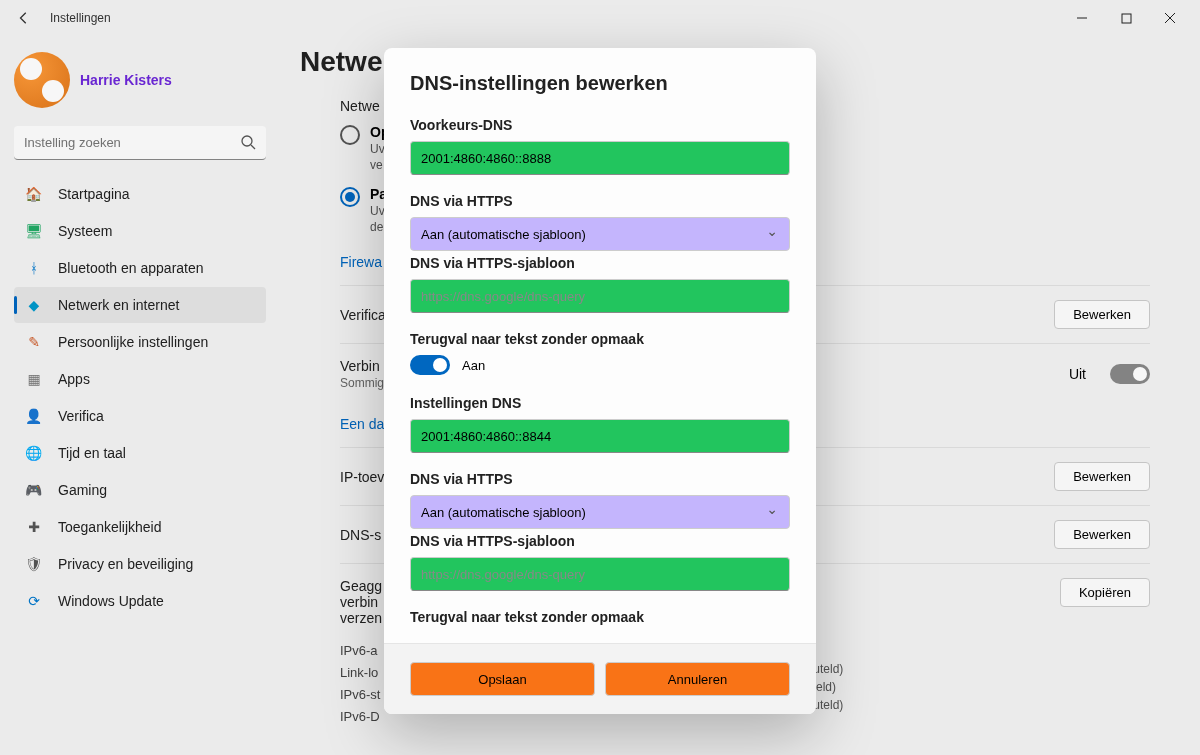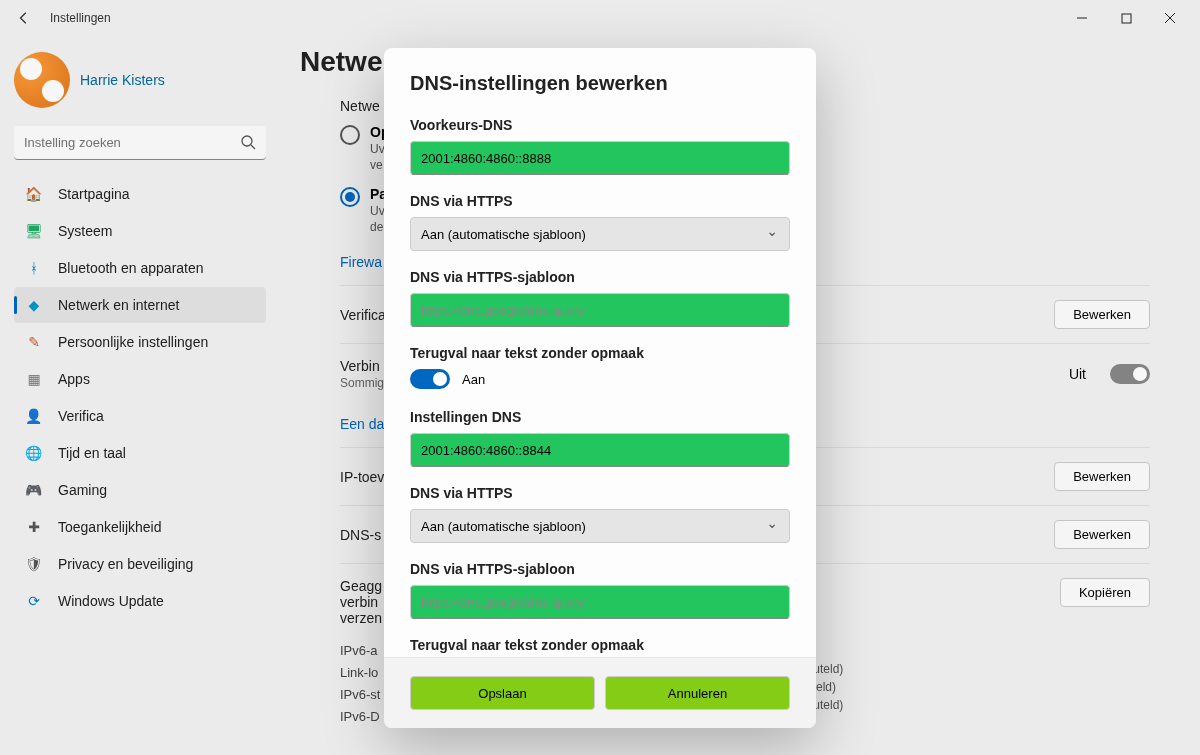--- a/index.html
+++ b/index.html
@@ -16,21 +16,21 @@
 .main { display: flex; height: calc(100% - 36px); }
 .sidebar { width: 280px; padding: 10px 14px; }
 .content { flex: 1; padding: 10px 40px 0 20px; overflow: hidden; }
 
 
 .user { display: flex; align-items: center; margin-bottom: 18px; margin-top: 6px; }
 .avatar { width: 56px; height: 56px; border-radius: 50%; background: radial-gradient(circle at 30% 30%, #ff9c3a, #e0761a); display: flex; align-items: center; justify-content: center; margin-right: 10px; position: relative; overflow: hidden; }
 .avatar::before, .avatar::after { content:""; position:absolute; background:#fff; border-radius:50%; }
 .avatar::before { width:22px; height:22px; top:6px; left:6px; }
 .avatar::after { width:22px; height:22px; bottom:6px; right:6px; }
-.user .name { font-size: 14px; font-weight: 400; color: #0369a1; }
+.user .name { font-size: 14px; font-weight: 700; color: #6d28d9; }
 
 
 .search { position: relative; margin-bottom: 16px; }
 .search input { width: 100%; height: 34px; border: none; border-bottom: 1px solid #888; background: #fdfdfd; border-radius: 4px; padding: 0 34px 0 10px; font-size: 13px; }
 .search .icon { position: absolute; right: 10px; top: 8px; color: #555; }
 
 
 .nav { list-style: none; }
 .nav li { display: flex; align-items: center; height: 36px; padding: 0 10px; border-radius: 4px; cursor: pointer; font-size: 14px; color: #222; margin-bottom: 1px; }
 .nav li.active { background: #e5e5e5; position: relative; }
@@ -74,30 +74,30 @@
 .overlay { position: absolute; inset: 0; background: rgba(0,0,0,0.03); display: flex; align-items: flex-start; justify-content: center; }
 
 
 .dialog { width: 432px; background: #fdfdfd; border-radius: 8px; box-shadow: 0 20px 60px rgba(0,0,0,0.25); margin-top: 48px; overflow: hidden; display: flex; flex-direction: column; max-height: 680px; }
 .dialog-body { padding: 24px 26px 10px 26px; overflow-y: auto; flex: 1; position: relative; }
 .dialog h2 { font-size: 20px; font-weight: 600; margin-bottom: 22px; color: #222; }
 .dialog .flabel { font-size: 14px; font-weight: 600; color: #222; margin-bottom: 8px; margin-top: 4px; }
 .dialog input[type=text] { width: 100%; height: 34px; border: 1px solid #ccc; border-bottom: 1px solid #888; border-radius: 4px; padding: 0 10px; font-size: 13px; margin-bottom: 14px; background: #22c55e; }
 .dialog input[type=text]::placeholder { color: #888; }
 .dialog .select { position: relative; }
-.dialog .select select { width: 100%; height: 34px; border: 1px solid #ccc; border-radius: 4px; padding: 0 10px; font-size: 13px; margin-bottom: 14px; background: #e5e5e5; appearance: none; }
+.dialog .select select { width: 100%; height: 34px; border: 1px solid #ccc; border-radius: 4px; padding: 0 10px; font-size: 13px; background: #c4b5fd; appearance: none; }
 .dialog .select::after { content:"⌄"; position:absolute; right:12px; top:6px; color:#555; pointer-events:none; font-size: 14px; }
 .dialog .toggle-row { display: flex; align-items: center; margin-bottom: 20px; margin-top: 2px; }
 .dialog .dtoggle { width: 40px; height: 20px; border-radius: 10px; background: #0067c0; position: relative; margin-right: 12px; cursor: pointer; }
 .dialog .dtoggle::after { content:""; position:absolute; width:14px; height:14px; background:#fff; border-radius:50%; top:3px; right:3px; }
 .dialog .toggle-row span { font-size: 13px; }
 
 
 .dialog-footer { background: #f3f3f3; padding: 18px 26px; display: flex; gap: 10px; border-top: 1px solid #e5e5e5; }
-.dialog-footer button { flex: 1; height: 34px; border: 1px solid #ccc; background: #84cc16; border-radius: 4px; font-size: 13px; cursor: pointer; }
+.dialog-footer button { flex: 1; height: 34px; border: 1px solid #ccc; background: #f97316; border-radius: 4px; font-size: 13px; cursor: pointer; }
 
 
 .dialog-body::-webkit-scrollbar { width: 3px; }
 .dialog-body::-webkit-scrollbar-thumb { background: #aaa; border-radius: 2px; }
 
 
 .ic-home{color:#e08;} .ic-sys{color:#2a6;} .ic-bt{color:#07c;} .ic-net{color:#09c;} .ic-pers{color:#c52;} .ic-apps{color:#777;} .ic-acc{color:#1a8;} .ic-time{color:#07a;} .ic-game{color:#777;} .ic-acc2{color:#555;} .ic-priv{color:#555;} .ic-wu{color:#07c;}
 </style>
 </head>
 <body>

